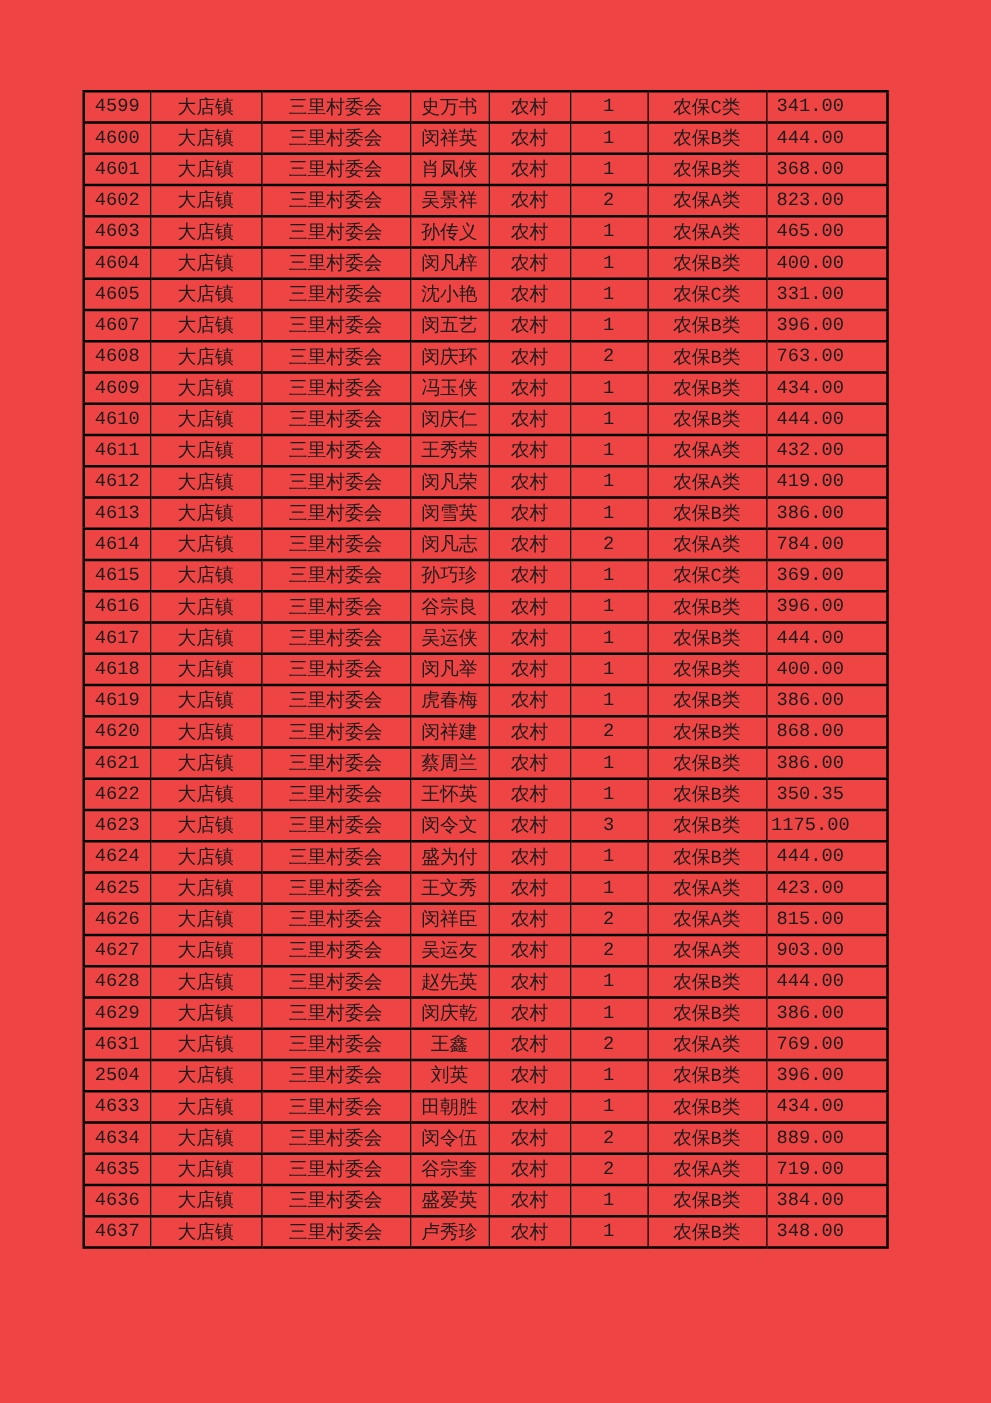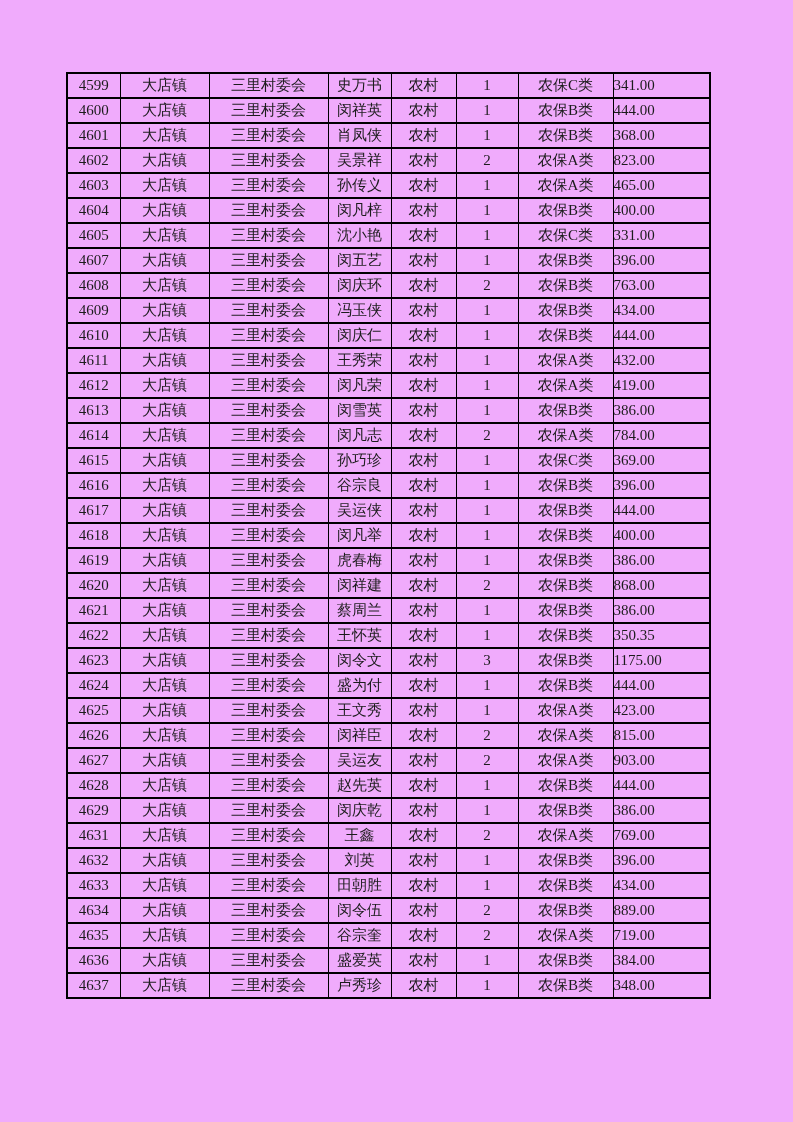--- a/index.html
+++ b/index.html
@@ -4,23 +4,23 @@
 <style>
   html, body {
     margin: 0;
     padding: 0;
     background: #ffffff;
   }
   .page {
     position: relative;
     width: 793px;
     height: 1122px;
-    background: #f0abfc;
+    background: #ef4444;
     overflow: hidden;
-    font-family: Liberation Serif, serif;
+    font-family: Liberation Mono, monospace;
   }
   table.subsidy-table {
     position: absolute;
     left: 66px;
     top: 72px;
     border-collapse: collapse;
     table-layout: fixed;
     border: 2px solid #000000;
   }
   table.subsidy-table tr {
@@ -32,21 +32,21 @@
     border-bottom-width: 2px;
     padding: 0;
     font-size: 15px;
     color: #1c1c1c;
     text-align: center;
     vertical-align: middle;
     white-space: nowrap;
     overflow: hidden;
   }
   table.subsidy-table td.c-amount {
-    text-align: left;
+    text-align: center;
     padding-right: 26px;
   }
 </style>
 </head>
 <body>
 
 <div class="page">
   <table class="subsidy-table">
     <colgroup>
       <col style="width:53px">
@@ -363,21 +363,21 @@
     <td class="c-no">4631</td>
     <td class="c-town">大店镇</td>
     <td class="c-committee">三里村委会</td>
     <td class="c-name">王鑫</td>
     <td class="c-category">农村</td>
     <td class="c-count">2</td>
     <td class="c-type">农保A类</td>
     <td class="c-amount">769.00</td>
   </tr>
         <tr>
-    <td class="c-no">4632</td>
+    <td class="c-no">2504</td>
     <td class="c-town">大店镇</td>
     <td class="c-committee">三里村委会</td>
     <td class="c-name">刘英</td>
     <td class="c-category">农村</td>
     <td class="c-count">1</td>
     <td class="c-type">农保B类</td>
     <td class="c-amount">396.00</td>
   </tr>
         <tr>
     <td class="c-no">4633</td>

